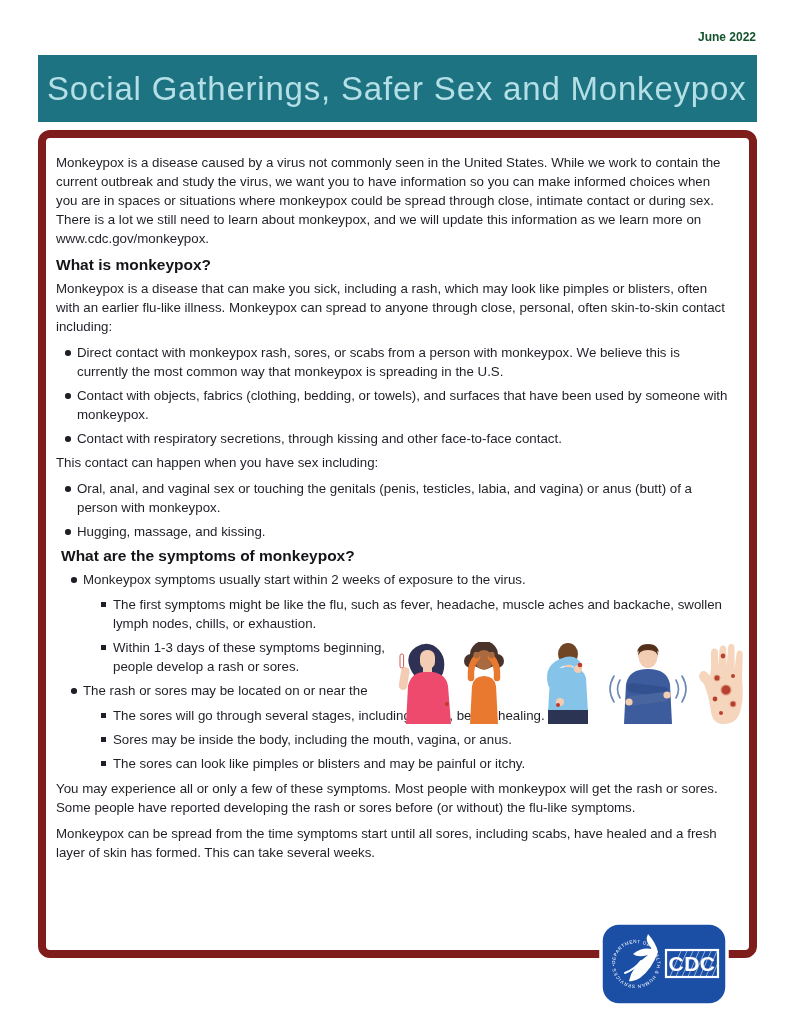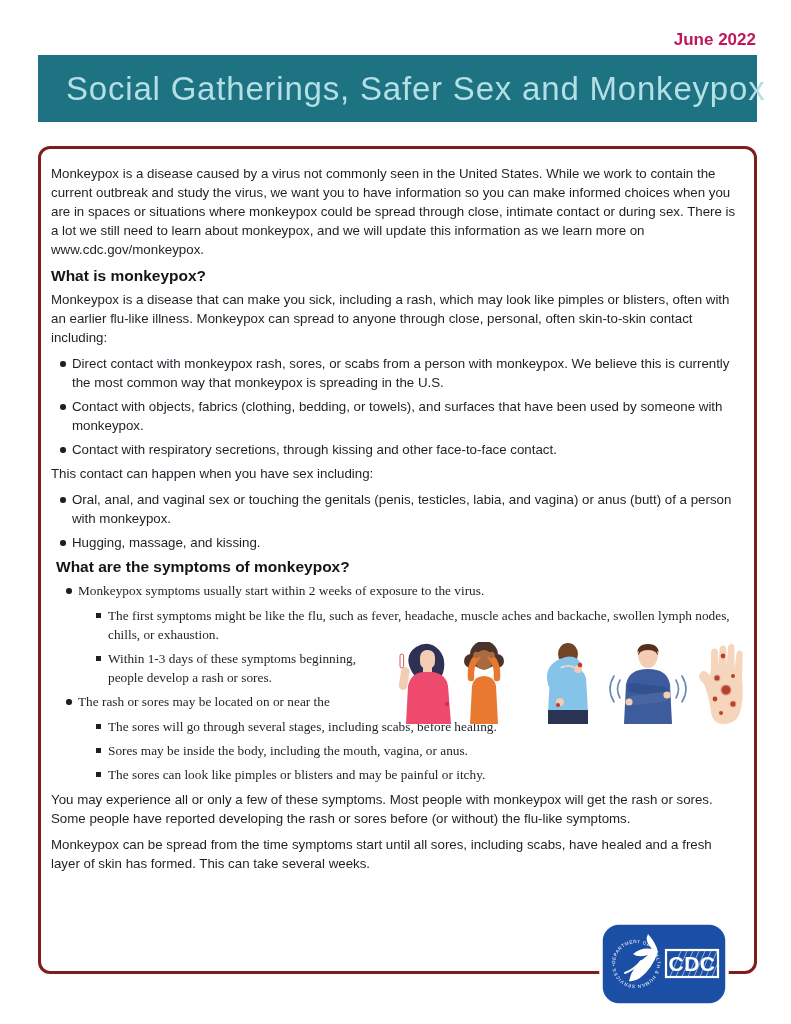--- a/index.html
+++ b/index.html
@@ -10,48 +10,48 @@
     height: 1024px;
     background: #ffffff;
     font-family: "Liberation Sans", sans-serif;
     color: #1f2027;
     overflow: hidden;
   }
   .date {
     position: absolute;
     top: 30px;
     right: 35px;
-    font-size: 17px;
+    font-size: 12px;
     font-weight: bold;
-    color: #be185d;
+    color: #14532d;
   }
   .banner {
     position: absolute;
     left: 38px;
     top: 55px;
     width: 719px;
     height: 67px;
     background: #1d7381;
   }
   .banner h1 {
     font-size: 33px;
     font-weight: 300;
     letter-spacing: 0.8px;
     color: #b5dfe6;
     line-height: 67px;
-    padding-left: 28px;
+    padding-left: 9px;
     white-space: nowrap;
   }
   .content-box {
     position: absolute;
     left: 38px;
-    top: 146px;
+    top: 130px;
     width: 719px;
     height: 828px;
-    border: 3px solid #7f1d1d;
+    border: 8px solid #7f1d1d;
     border-radius: 12px;
     background: #ffffff;
     padding: 15px 15px 0 10px;
     font-size: 13.3px;
     line-height: 19px;
   }
   .content-box p { margin-bottom: 7px; }
   .content-box h2 {
     font-size: 15.5px;
     font-weight: bold;
@@ -71,21 +71,21 @@
     background: #1f2027;
   }
   li.square::before {
     content: "";
     position: absolute;
     left: 1px; top: 7px;
     width: 5px; height: 5px;
     background: #1f2027;
   }
   ul.lvl1 { margin-left: 8px; }
-  ul.lvl1-sym { margin-left: 14px; font-family: Liberation Serif, serif; }
+  ul.lvl1-sym { margin-left: 14px; }
   ul.lvl2 { margin: 6px 0 2px 17px; }
   .line2 { display: block; }
   .gap-before { margin-top: 0; }
   .illustration {
     position: absolute;
     left: 396px;
     top: 642px;
     width: 352px;
     height: 84px;
   }

